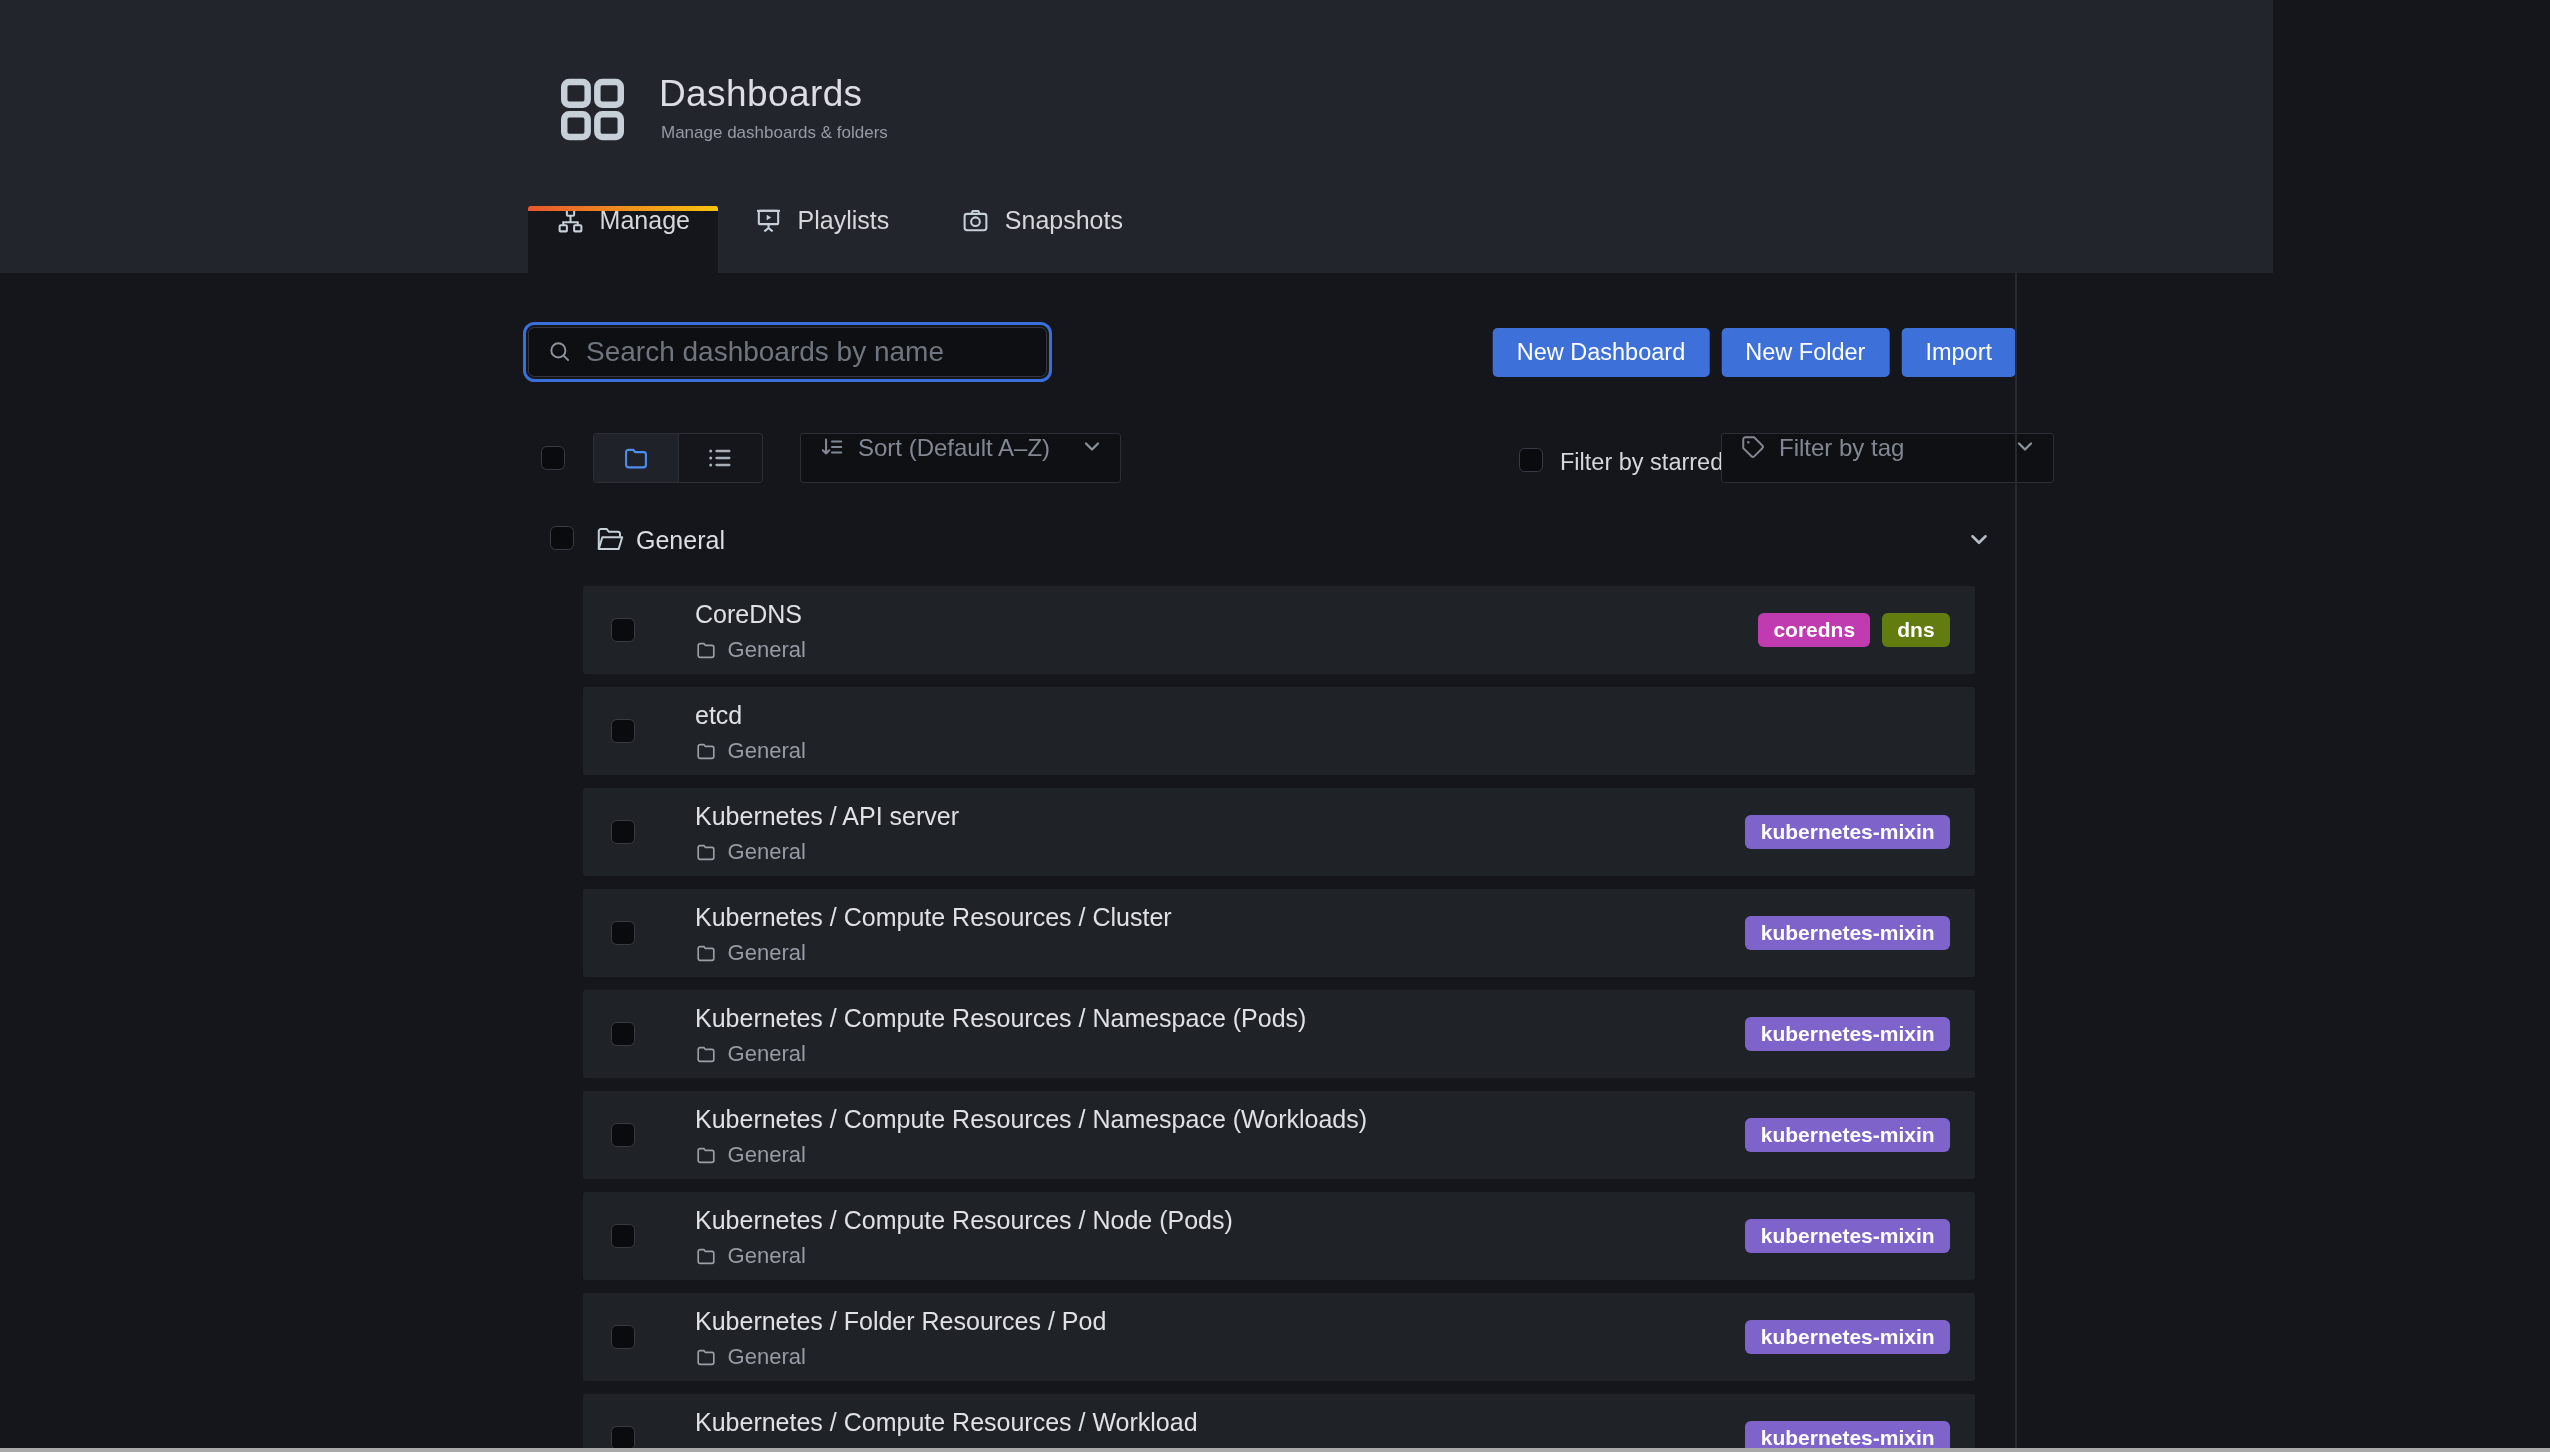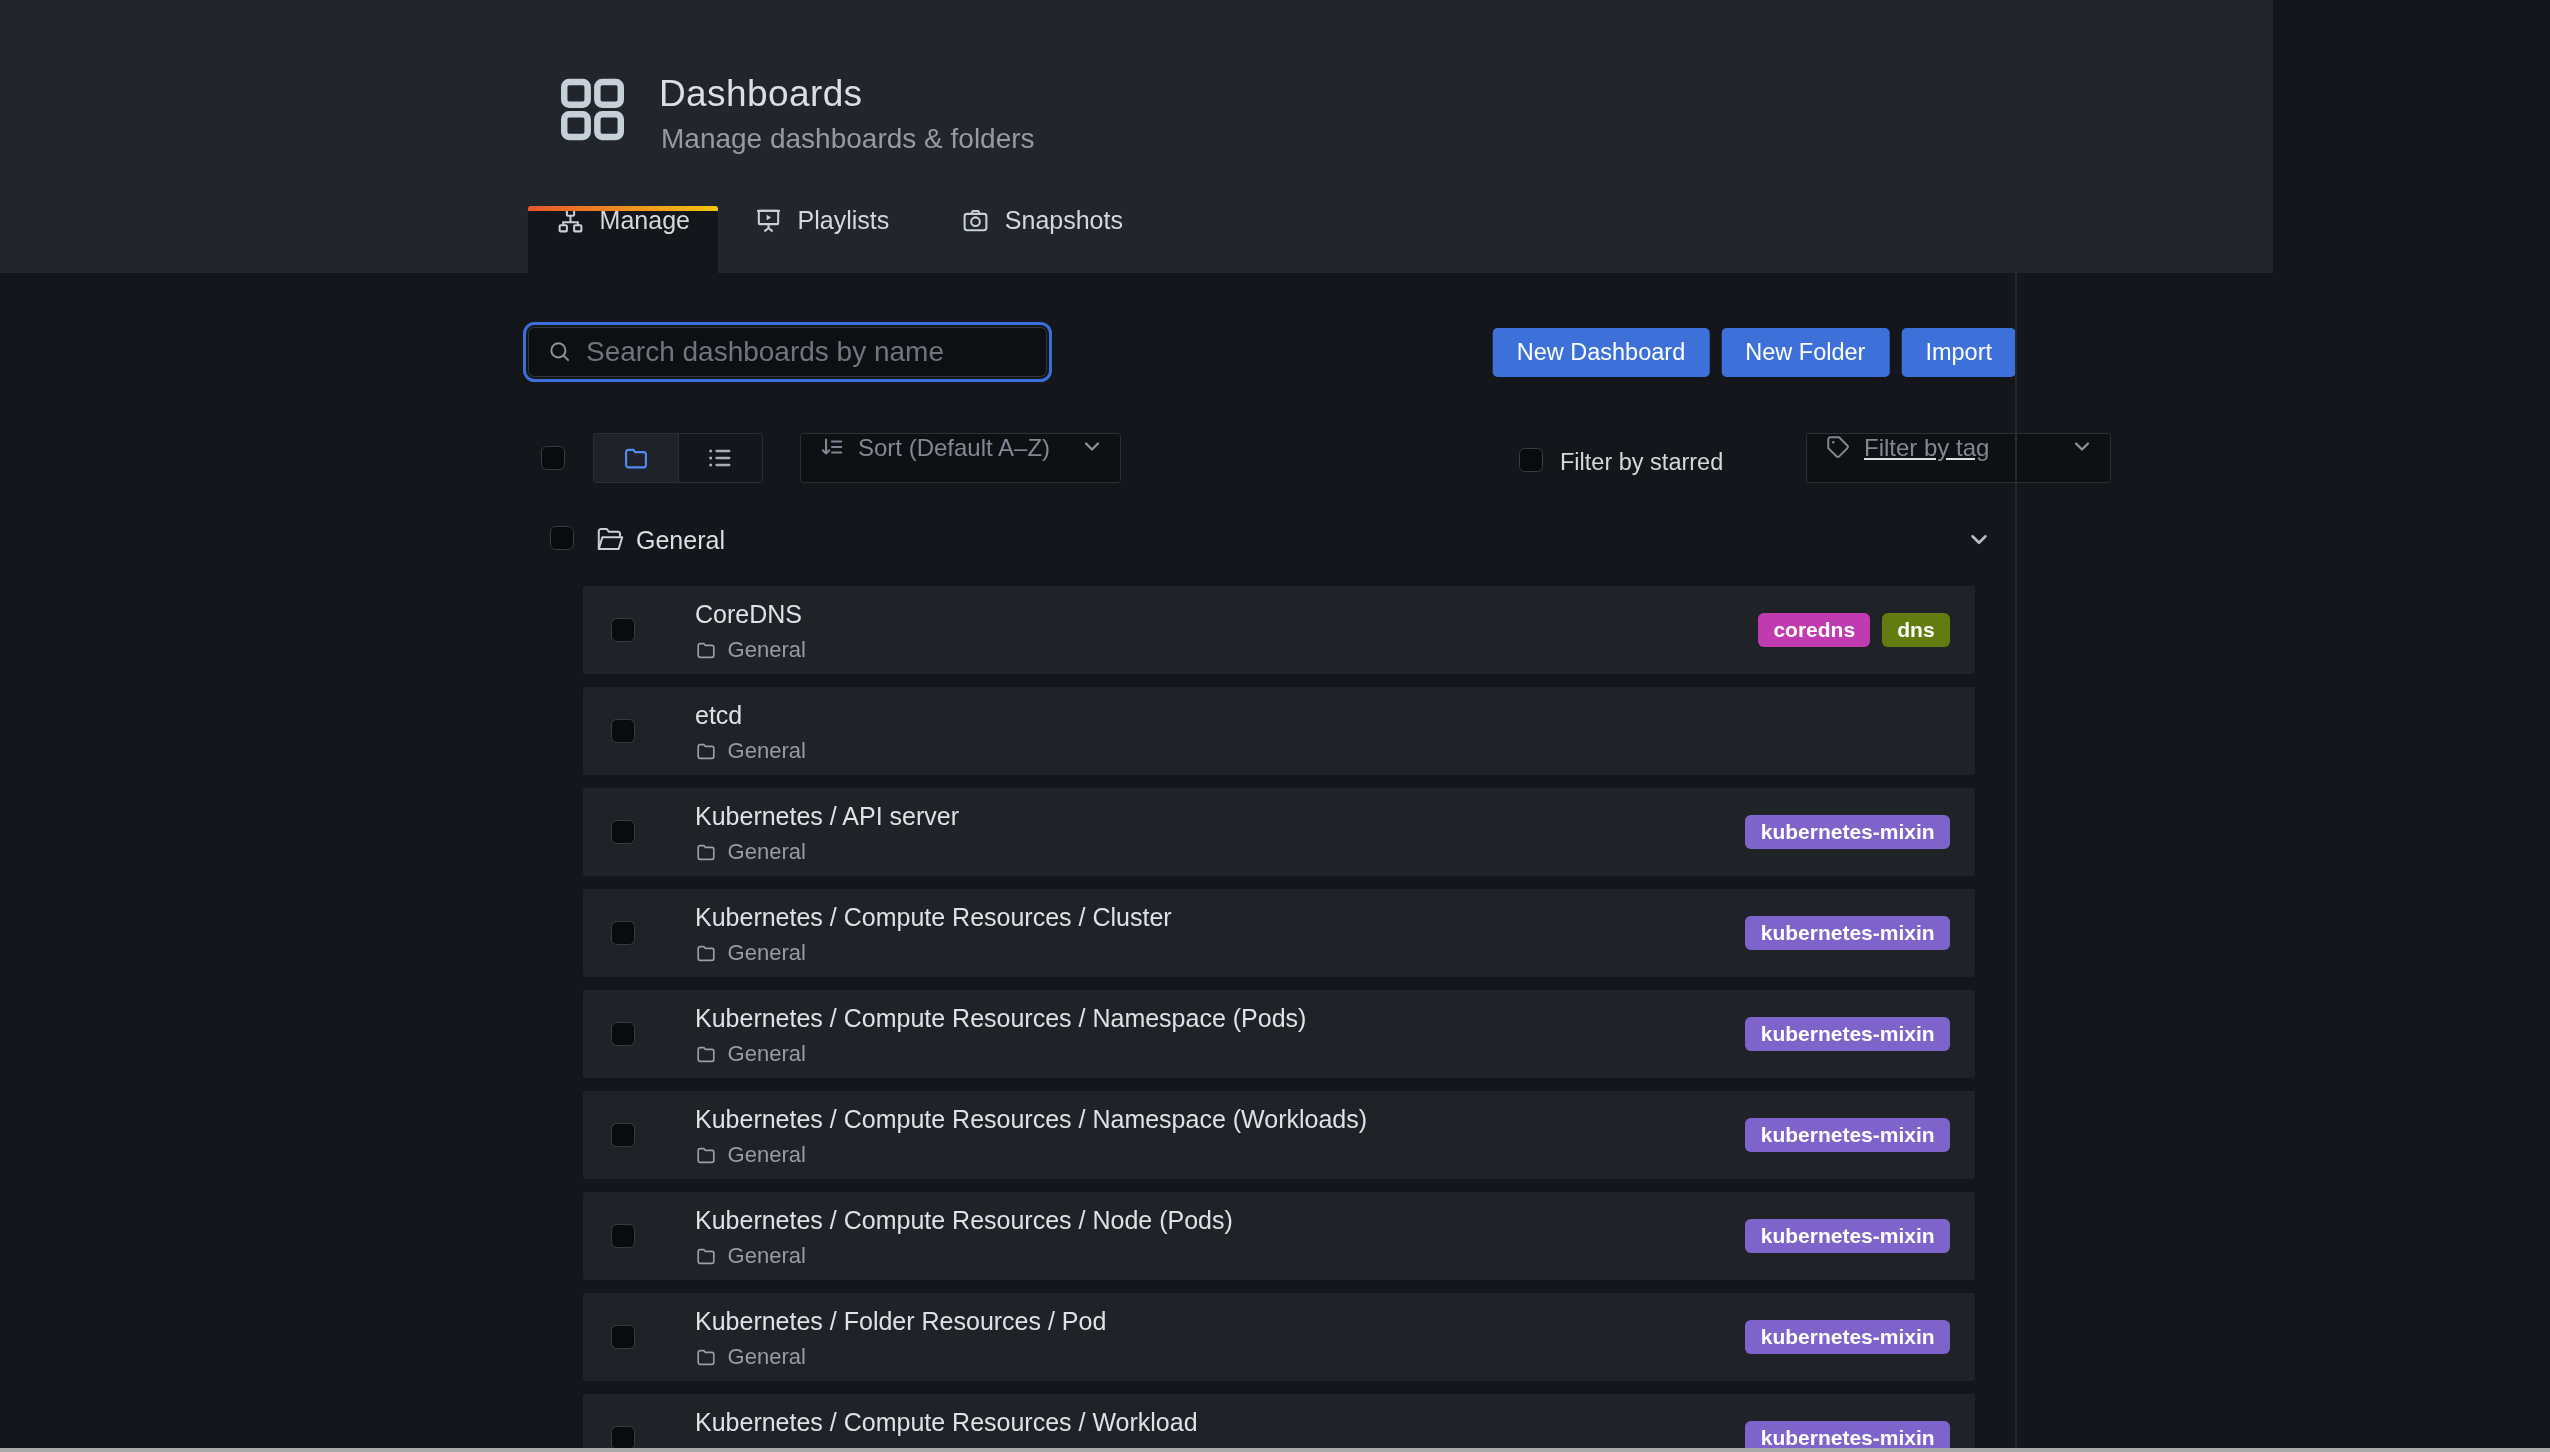--- a/index.html
+++ b/index.html
@@ -8,21 +8,21 @@
     background:#14161b;
     font-family:"Liberation Sans","DejaVu Sans",sans-serif;
     color:#dcdee3;
     position:relative;
   }
 
   
   .page-header { position:absolute; top:0; left:0; width:2273px; height:273px; background:#22252b; }
   .apps-icon { position:absolute; left:560px; top:78px; width:65px; height:63px; color:#c7d0d9; }
   .page-title { position:absolute; left:659px; top:73px; font-size:37px; font-weight:500; color:#dcdee3; letter-spacing:0.4px; }
-  .page-subtitle { position:absolute; left:661px; top:123px; font-size:28px; font-weight:400; color:#959aa3; }
+  .page-subtitle { position:absolute; left:661px; top:123px; font-size:17px; font-weight:400; color:#959aa3; }
 
   .tabs { position:absolute; left:528px; bottom:0; display:flex; align-items:flex-end; }
   .tab { height:67px; display:flex; align-items:flex-start; gap:14.6px; padding:0 36px; font-size:25px; color:#d5d7db; position:relative; cursor:pointer; }
   .tab .tab-icon { width:29px; height:29px; color:#c7d0d9; display:block; }
   .tab.active { background:#14161b; padding:0 28px; }
   .tab.active::before { content:""; position:absolute; top:0; left:0; right:0; height:4.9px;
       background:linear-gradient(90deg,#e8562e,#f6c50e); border-radius:2.4px 2.4px 0 0; }
 
   
   .search-box { position:absolute; left:528px; top:327px; width:519px; height:50px;
@@ -47,21 +47,21 @@
   .view-toggle .vt-btn.active { background:#1f2228; color:#4f8df0; }
   .view-toggle .vt-btn + .vt-btn { border-left:0.8px solid #2c2f36; }
   .vt-btn svg { width:28px; height:28px; }
 
   .select-box { position:absolute; top:433px; height:50px; background:#0f1014; border:0.8px solid #2c2f36;
       border-radius:3.2px; display:flex; cursor:pointer; }
   .select-box .sel-icon { width:26px; height:26px; margin-left:18px; color:#828893; flex:none; }
   .select-box .sel-text { font-size:24px; color:#828893; margin-left:13px; flex:1; white-space:nowrap; }
   .select-box .chev { width:24px; height:24px; color:#8e949e; margin-right:16px; flex:none; }
   #sort-select { left:800px; width:321px; }
-  #tag-select { left:1806px; width:305px;text-decoration:underline; }
+  #tag-select { left:1721px; width:333px; }
 
   .cb-starred { position:absolute; left:1519px; top:448px; }
   .starred-label { position:absolute; left:1560px; top:449px; font-size:23.5px; font-weight:500; color:#d5d7db; }
 
   
   .folder-head-cb { position:absolute; left:550px; top:526px; }
   .folder-open-icon { position:absolute; left:596px; top:526px; width:29px; height:26px; color:#c7d0d9; }
   .folder-head-label { position:absolute; left:636px; top:526px; font-size:25px; color:#dcdee3; }
   .folder-head-chevron { position:absolute; left:1966px; top:526px; width:26px; height:26px; color:#b6bdc6; cursor:pointer; }
 

